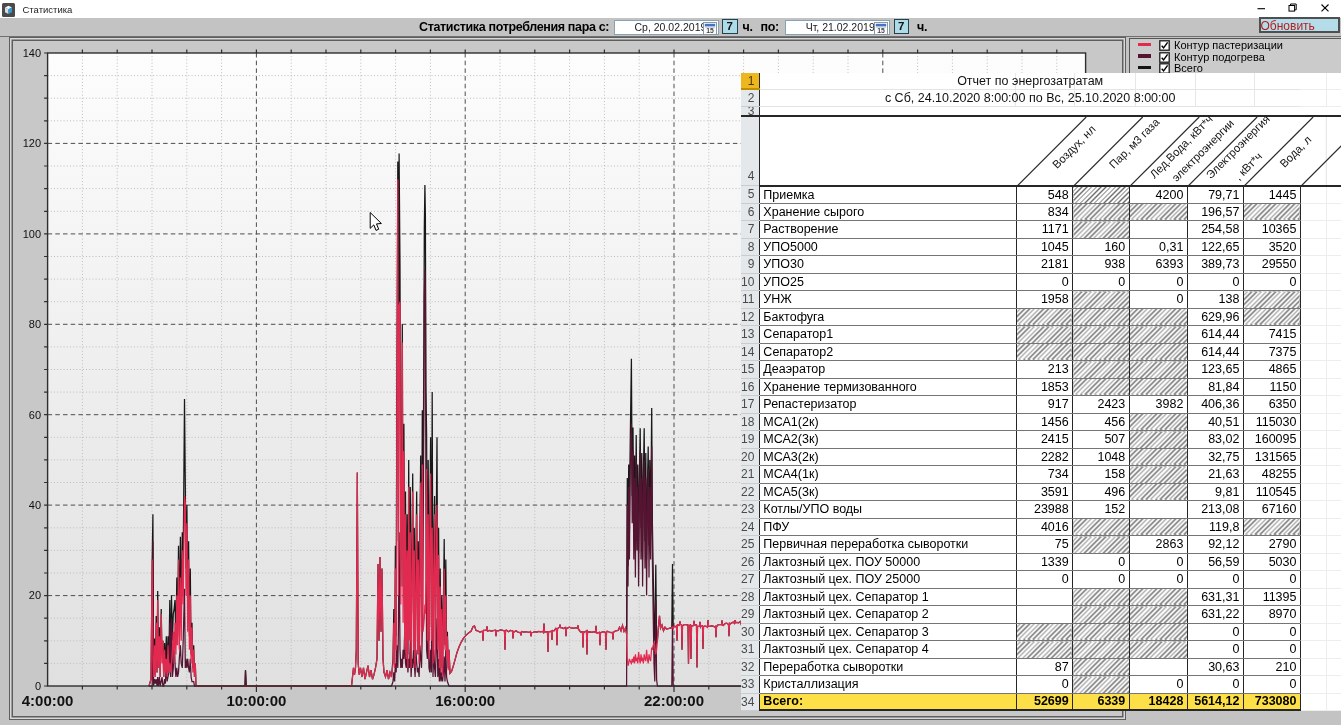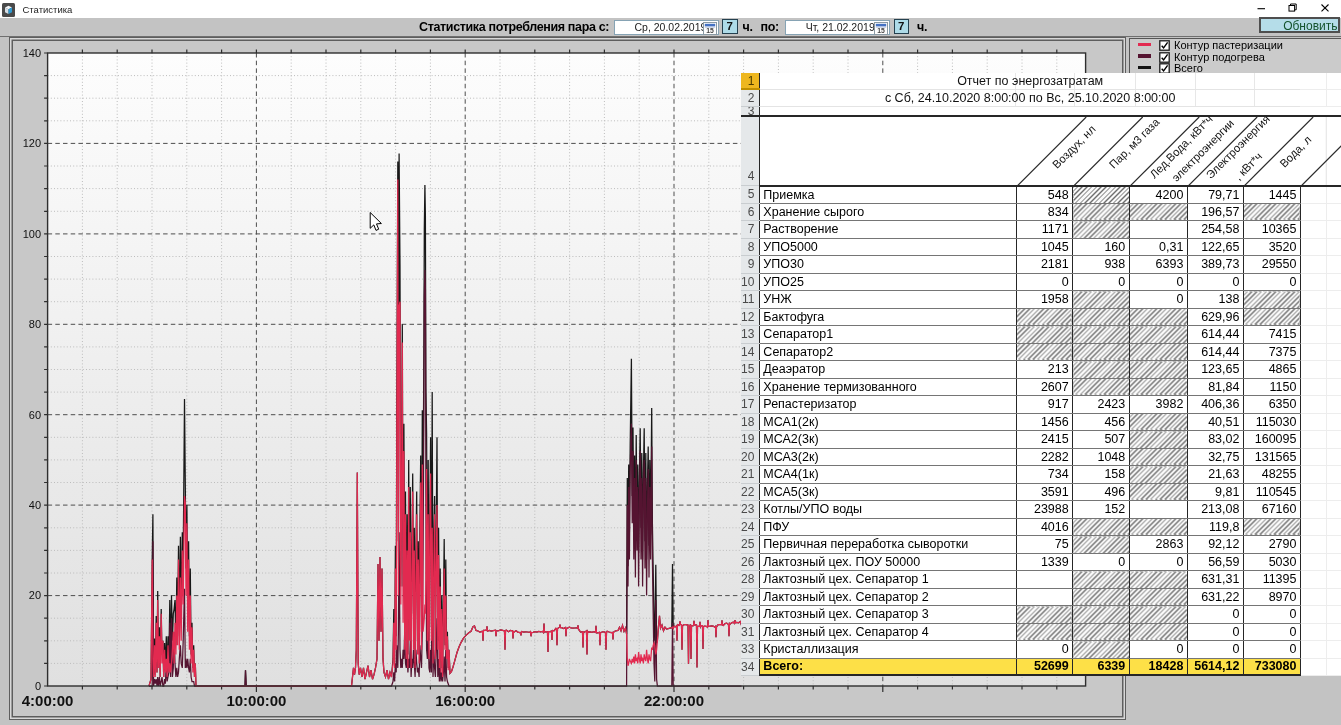--- a/index.html
+++ b/index.html
@@ -6,21 +6,21 @@
 
 #titlebar{position:absolute;left:0;top:0;width:1341px;height:18px;background:#fff;}
 #titlebar .txt{position:absolute;left:22.5px;top:4px;font-size:9.5px;color:#222;}
 
 #toolbar{position:absolute;left:0;top:18px;width:1341px;height:19px;background:#c3c3c3;border-bottom:1px solid #6f6f6f;box-sizing:border-box;}
 #toolbar .lbl{position:absolute;top:2px;font-size:12.5px;letter-spacing:-0.35px;font-weight:bold;color:#000;}
 .dtf{position:absolute;top:1.5px;height:13.5px;background:#fff;border:1px solid #86a3b4;display:flex;align-items:center;}
 .dtf .dtx{font-size:10.5px;color:#222;padding-left:20px;white-space:nowrap;}
 .calbtn{position:absolute;right:1px;top:0.5px;width:14px;height:13px;}
 .b7{position:absolute;top:0.5px;width:13.5px;height:13.5px;background:#aedbe8;border:1.5px solid #24404f;font-size:11.5px;font-weight:bold;color:#111;text-align:center;line-height:13.5px;}
-#updbtn{position:absolute;left:1258.5px;top:-1px;width:77px;height:12px;background:#b5dde9;border:2px solid #4f4f4f;font-size:12px;color:#14532d;text-align:right;line-height:15px;}
+#updbtn{position:absolute;left:1258.5px;top:-1px;width:77px;height:12px;background:#b5dde9;border:2px solid #4f4f4f;font-size:12px;color:#b91c1c;text-align:left;line-height:15px;}
 
 #chartframe{position:absolute;left:8.5px;top:37px;width:1117.5px;height:683px;background:#c8c8c8;border:1.5px solid #5e5e5e;box-shadow:inset 0 0 0 1.5px #d8d8d8, inset 0 0 0 3px #5e5e5e;box-sizing:border-box;}
 
 #legend{position:absolute;left:1129px;top:37.5px;width:222px;height:37px;background:#cbcbcb;border:1px solid #565656;border-bottom:none;box-sizing:border-box;}
 .litem{position:absolute;left:0;width:100%;height:11px;}
 .lsw{position:absolute;left:7.5px;top:3px;width:13.5px;height:3.6px;}
 .lcbs{position:absolute;left:28.5px;top:0.5px;}
 .llb{position:absolute;left:44px;top:-0.5px;font-size:11px;color:#000;white-space:nowrap;}
 
 #sheet{position:absolute;left:741px;top:73px;background:#fff;}
@@ -317,21 +317,21 @@
             <td class="v h"></td>
             <td class="v h"></td>
             <td class="v">123,65</td>
             <td class="v">4865</td>
             <td class="g gl"></td>
             <td class="g"></td>
           </tr>
           <tr style="height:17.5px">
             <td class="rn">16</td>
             <td class="nm">Хранение термизованного</td>
-            <td class="v">2607</td>
+            <td class="v">1853</td>
             <td class="v h"></td>
             <td class="v h"></td>
             <td class="v">81,84</td>
             <td class="v">1150</td>
             <td class="g gl"></td>
             <td class="g"></td>
           </tr>
           <tr style="height:17.5px">
             <td class="rn">17</td>
             <td class="nm">Репастеризатор</td>
@@ -436,20 +436,31 @@
             <td class="nm">Лактозный цех. ПОУ 50000</td>
             <td class="v">1339</td>
             <td class="v">0</td>
             <td class="v">0</td>
             <td class="v">56,59</td>
             <td class="v">5030</td>
             <td class="g gl"></td>
             <td class="g"></td>
           </tr>
           <tr style="height:17.5px">
+            <td class="rn">27</td>
+            <td class="nm">Лактозный цех. ПОУ 25000</td>
+            <td class="v">0</td>
+            <td class="v">0</td>
+            <td class="v">0</td>
+            <td class="v">0</td>
+            <td class="v">0</td>
+            <td class="g gl"></td>
+            <td class="g"></td>
+          </tr>
+          <tr style="height:17.5px">
             <td class="rn">28</td>
             <td class="nm">Лактозный цех. Сепаратор 1</td>
             <td class="v"></td>
             <td class="v h"></td>
             <td class="v h"></td>
             <td class="v">631,31</td>
             <td class="v">11395</td>
             <td class="g gl"></td>
             <td class="g"></td>
           </tr>
@@ -476,20 +487,31 @@
             <td class="g"></td>
           </tr>
           <tr style="height:17.5px">
             <td class="rn">31</td>
             <td class="nm">Лактозный цех. Сепаратор 4</td>
             <td class="v h"></td>
             <td class="v h"></td>
             <td class="v h"></td>
             <td class="v">0</td>
             <td class="v">0</td>
+            <td class="g gl"></td>
+            <td class="g"></td>
+          </tr>
+          <tr style="height:17.5px">
+            <td class="rn">32</td>
+            <td class="nm">Переработка сыворотки</td>
+            <td class="v">87</td>
+            <td class="v h"></td>
+            <td class="v"></td>
+            <td class="v">30,63</td>
+            <td class="v">210</td>
             <td class="g gl"></td>
             <td class="g"></td>
           </tr>
           <tr style="height:17.5px">
             <td class="rn">33</td>
             <td class="nm">Кристаллизация</td>
             <td class="v">0</td>
             <td class="v h"></td>
             <td class="v">0</td>
             <td class="v">0</td>

